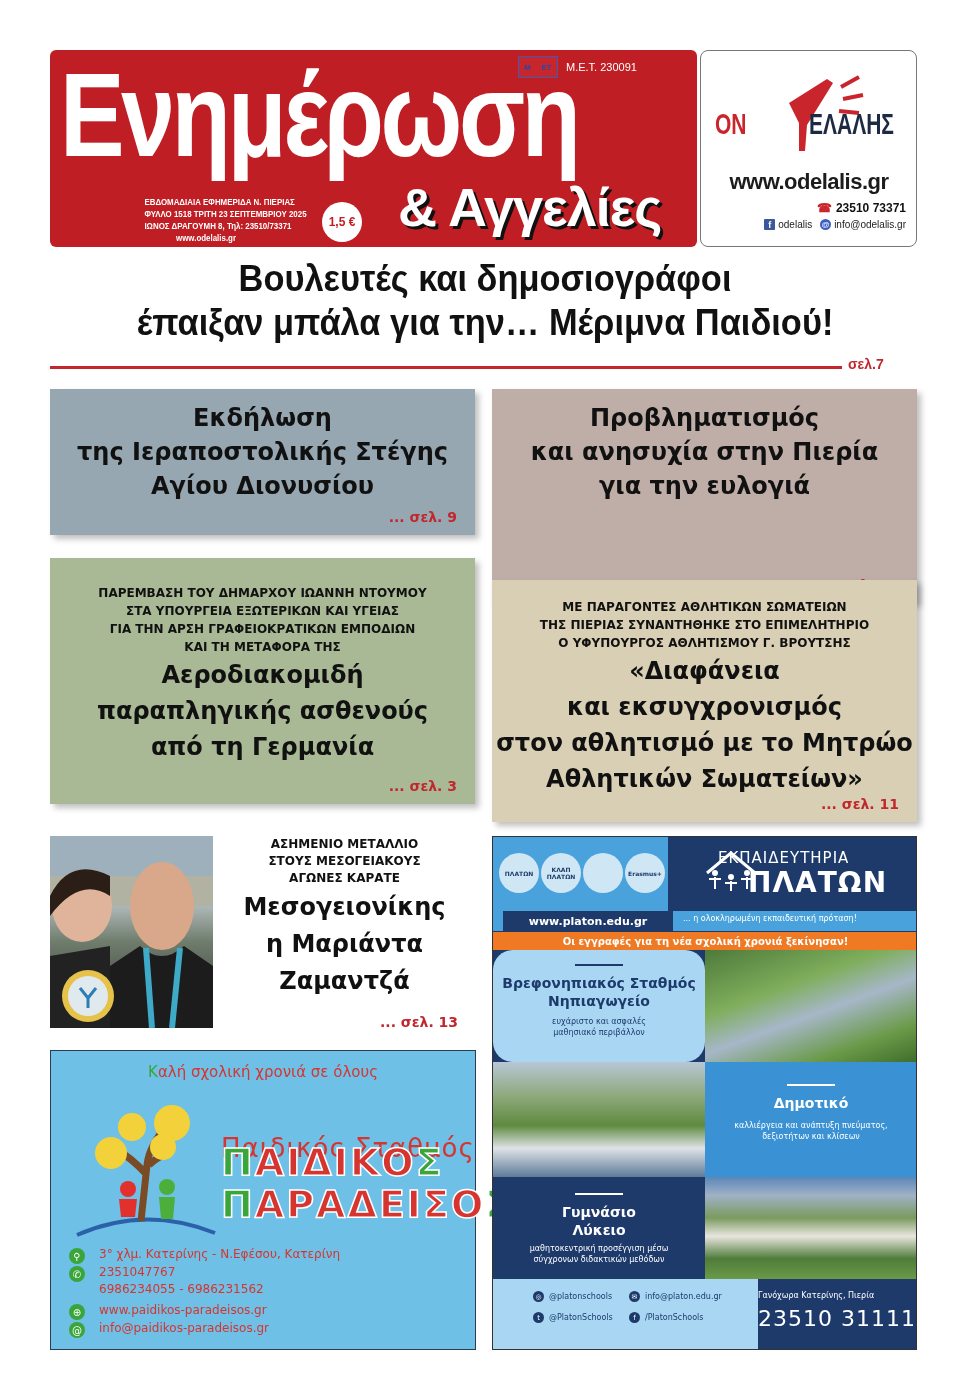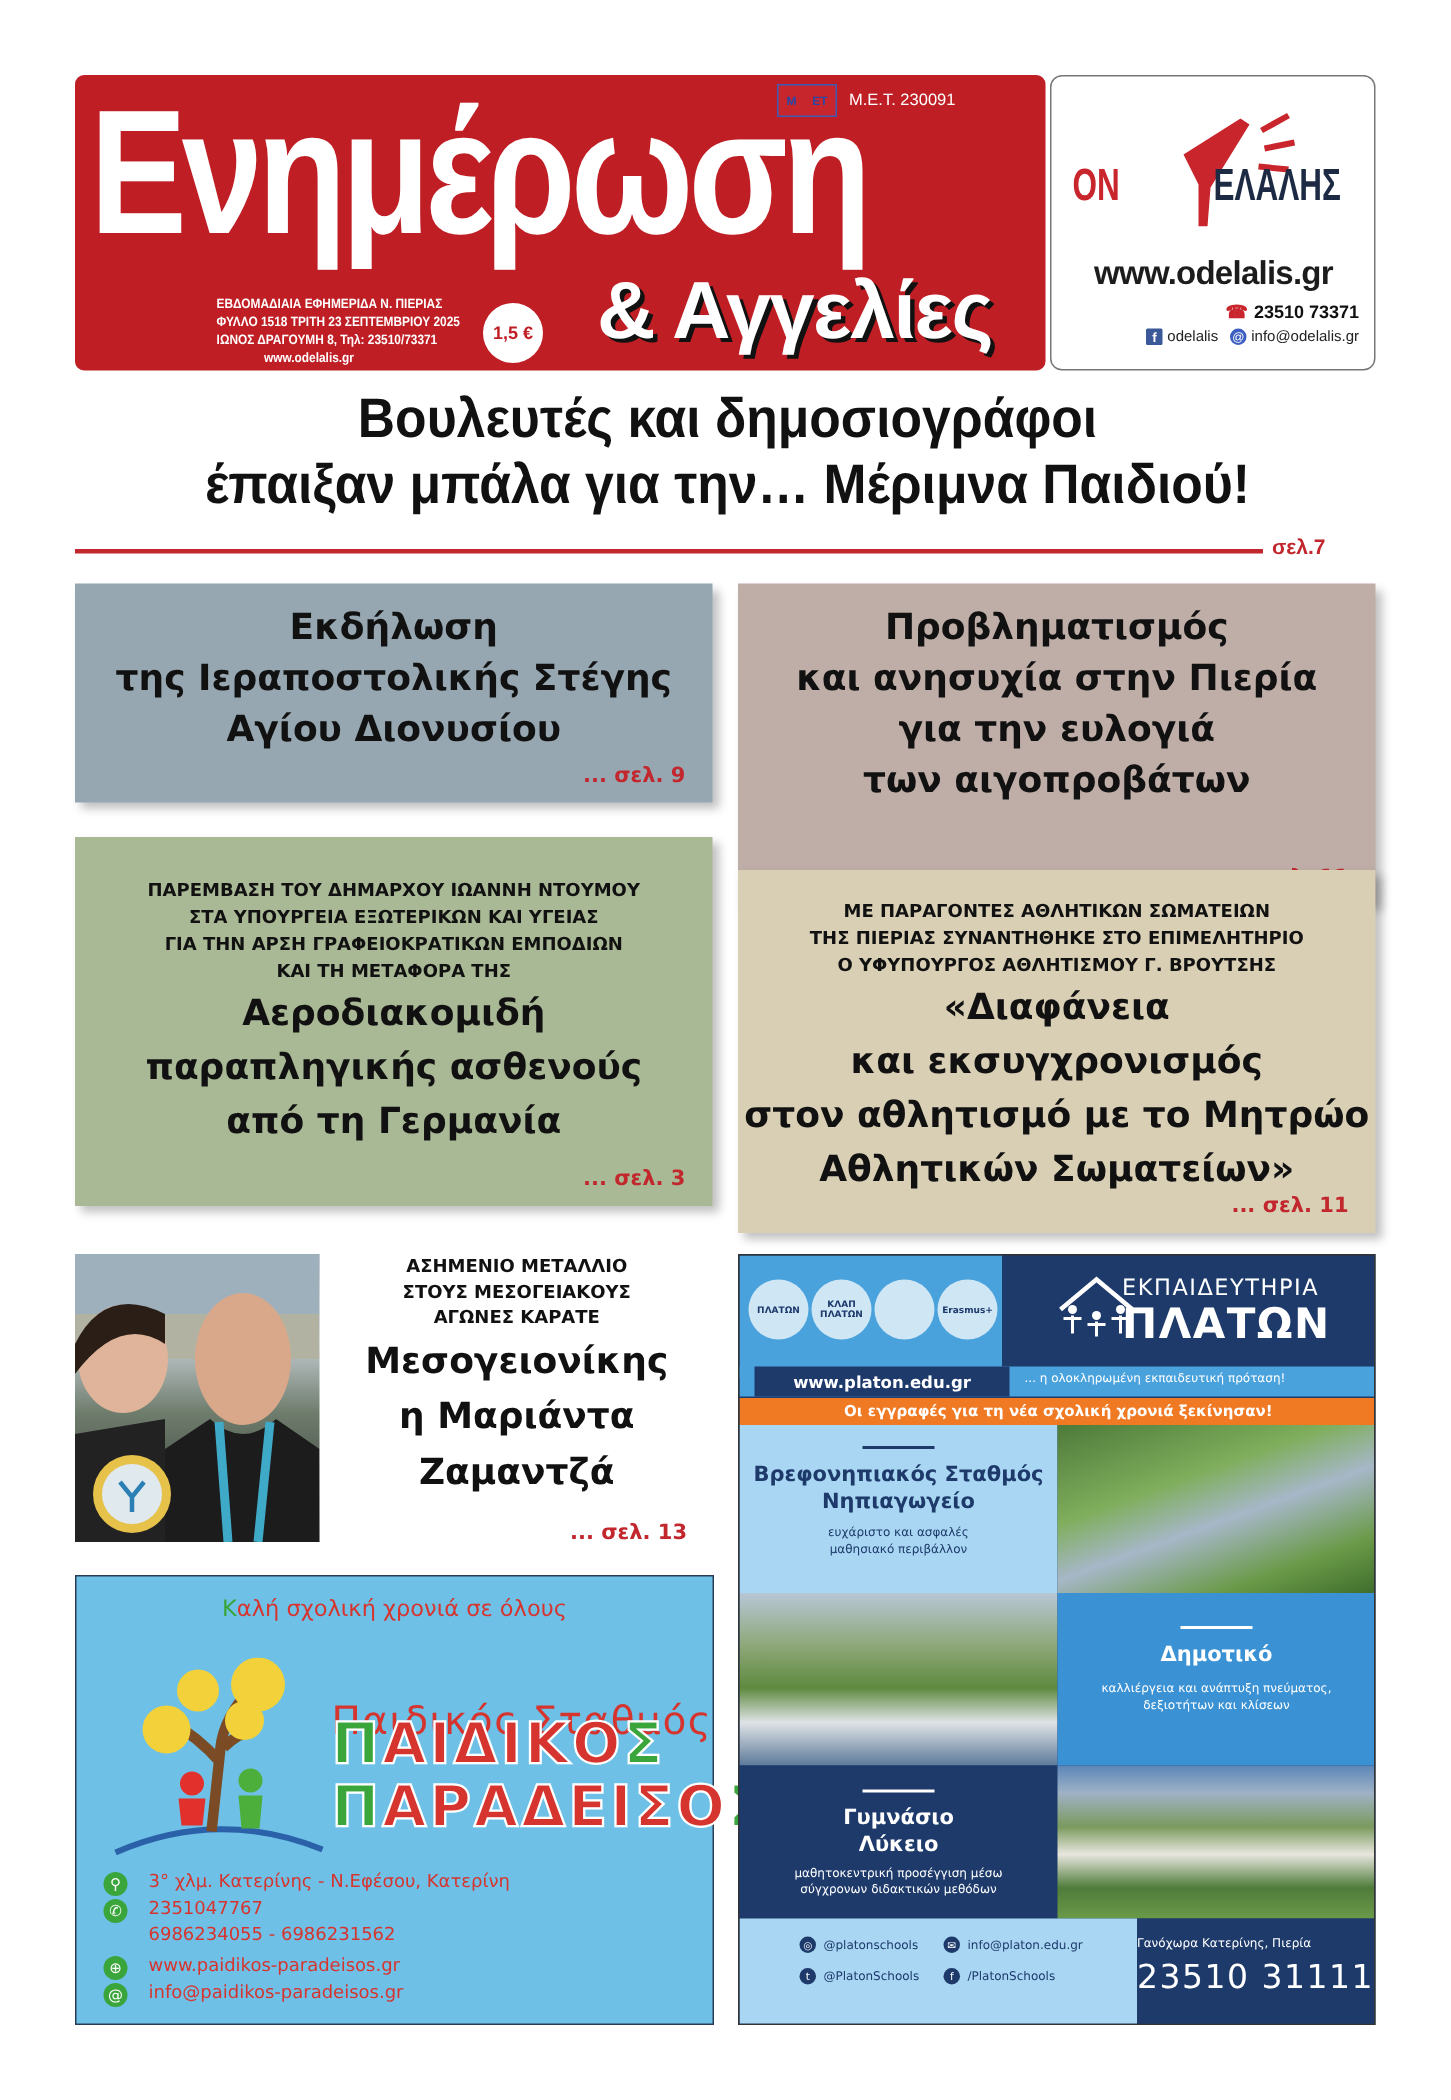--- a/index.html
+++ b/index.html
@@ -62,29 +62,29 @@
   .pad-contact { position: absolute; left: 18px; top: 195px; font-size: 12px; color: #d6352f; line-height: 17px; }
   .pad-row { display: flex; align-items: flex-start; gap: 14px; }
   .pad-ico { width: 16px; height: 16px; border-radius: 50%; background: #3aa53a; color: #fff; font-size: 10px; display: flex; align-items: center; justify-content: center; margin-top: 2px; flex-shrink: 0; }
 
   
   .plat { left: 492px; top: 836px; width: 425px; height: 514px; background: #1d3a6b; overflow: hidden; border: 1px solid #333; font-family: "DejaVu Sans", sans-serif; }
   .plat-left-top { position: absolute; left: 0; top: 0; width: 175px; height: 82px; background: #49a2dc; }
   .plat-circles { position: absolute; left: 6px; top: 16px; display: flex; gap: 2px; }
   .plat-circle { width: 40px; height: 40px; border-radius: 50%; background: #cfe6f5; display: flex; align-items: center; justify-content: center; font-size: 6px; color: #1d3a6b; text-align: center; line-height: 7px; font-weight: bold; }
   .plat-brand { position: absolute; left: 205px; top: 12px; color: #fff; }
-  .plat-brand .l1 { font-size: 15px; letter-spacing: 1px; margin-left: 50px; }
+  .plat-brand .l1 { font-size: 15px; letter-spacing: 1px; margin-left: 20px; }
   .plat-brand .l2 { font-size: 28px; font-weight: bold; letter-spacing: 1px; margin-left: 50px; line-height: 32px; }
   .plat-house { position: absolute; left: 210px; top: 12px; width: 56px; height: 46px; }
   .plat-urlbar { position: absolute; left: 0; top: 74px; width: 425px; height: 20px; background: #49a2dc; }
   .plat-url { position: absolute; left: 10px; top: 74px; width: 170px; height: 20px; background: #1d3a6b; color: #fff; font-size: 11px; font-weight: bold; display: flex; align-items: center; justify-content: center; }
   .plat-slogan { position: absolute; left: 190px; top: 77px; color: #fff; font-size: 8px; }
   .plat-orange { position: absolute; left: 0; top: 95px; width: 425px; height: 18px; background: #f07a24; color: #fff; font-size: 10px; font-weight: bold; display: flex; align-items: center; justify-content: center; }
   .plat-cell { position: absolute; width: 212px; height: 112px; }
-  .plat-c1 { left: 0; top: 113px; background: #a9d7f3; color: #1d3a6b; text-align: center; }
+  .plat-c1 { left: 0; top: 113px; background: #a9d7f3; color: #1d3a6b; text-align: center; border-radius: 20px; }
   .plat-c2 { left: 212px; top: 113px; background: linear-gradient(160deg, #4e7a3a 0%, #7fae5c 35%, #a6b7c8 55%, #6a9a48 80%, #3f6d2c 100%); }
   .plat-c3 { left: 0; top: 225px; background: linear-gradient(180deg, #b7c7d6 0%, #8fa87a 30%, #5e8a3f 55%, #dfe3e6 75%, #5d7a9a 100%); }
   .plat-c5 { left: 0; top: 340px; background: #1d3a6b; color: #fff; text-align: center; }
   .plat-c6 { left: 212px; top: 340px; height: 102px; background: linear-gradient(180deg, #5b86b8 0%, #9fb2c6 18%, #7b9a5e 40%, #e8e6df 58%, #4f7c3a 80%, #6a9a48 100%); }
   .plat-c4-top { position: absolute; left: 212px; top: 225px; width: 212px; height: 115px; background: #3a92d4; }
   .plat-dash { width: 48px; height: 2px; margin: 14px auto 8px; }
   .plat-cell .title { font-size: 14px; font-weight: bold; line-height: 18px; }
   .plat-cell .desc { font-size: 8px; line-height: 11px; margin-top: 6px; }
   .plat-bottom-l { position: absolute; left: 0; top: 442px; width: 265px; height: 72px; background: #a9d7f3; color: #1d3a6b; font-size: 8px; padding: 12px 0 0 40px; }
   .plat-bottom-l .grid { display: grid; grid-template-columns: 96px 110px; row-gap: 10px; }
@@ -153,21 +153,20 @@
   <div class="big">Εκδήλωση</div>
   <div class="big">της Ιεραποστολικής Στέγης</div>
   <div class="big">Αγίου Διονυσίου</div>
   <div class="page">... σελ. 9</div>
 </div>
 
 <div class="abs box b2">
   <div class="big">Προβληματισμός</div>
   <div class="big">και ανησυχία στην Πιερία</div>
   <div class="big">για την ευλογιά</div>
-  <div class="big">των αιγοπροβάτων</div>
   <div class="page">... σελ. 11</div>
 </div>
 
 <div class="abs box b3">
   <div class="small">ΠΑΡΕΜΒΑΣΗ ΤΟΥ ΔΗΜΑΡΧΟΥ ΙΩΑΝΝΗ ΝΤΟΥΜΟΥ</div>
   <div class="small">ΣΤΑ ΥΠΟΥΡΓΕΙΑ ΕΞΩΤΕΡΙΚΩΝ ΚΑΙ ΥΓΕΙΑΣ</div>
   <div class="small">ΓΙΑ ΤΗΝ ΑΡΣΗ ΓΡΑΦΕΙΟΚΡΑΤΙΚΩΝ ΕΜΠΟΔΙΩΝ</div>
   <div class="small">ΚΑΙ ΤΗ ΜΕΤΑΦΟΡΑ ΤΗΣ</div>
   <div class="big">Αεροδιακομιδή</div>
   <div class="big">παραπληγικής ασθενούς</div>

